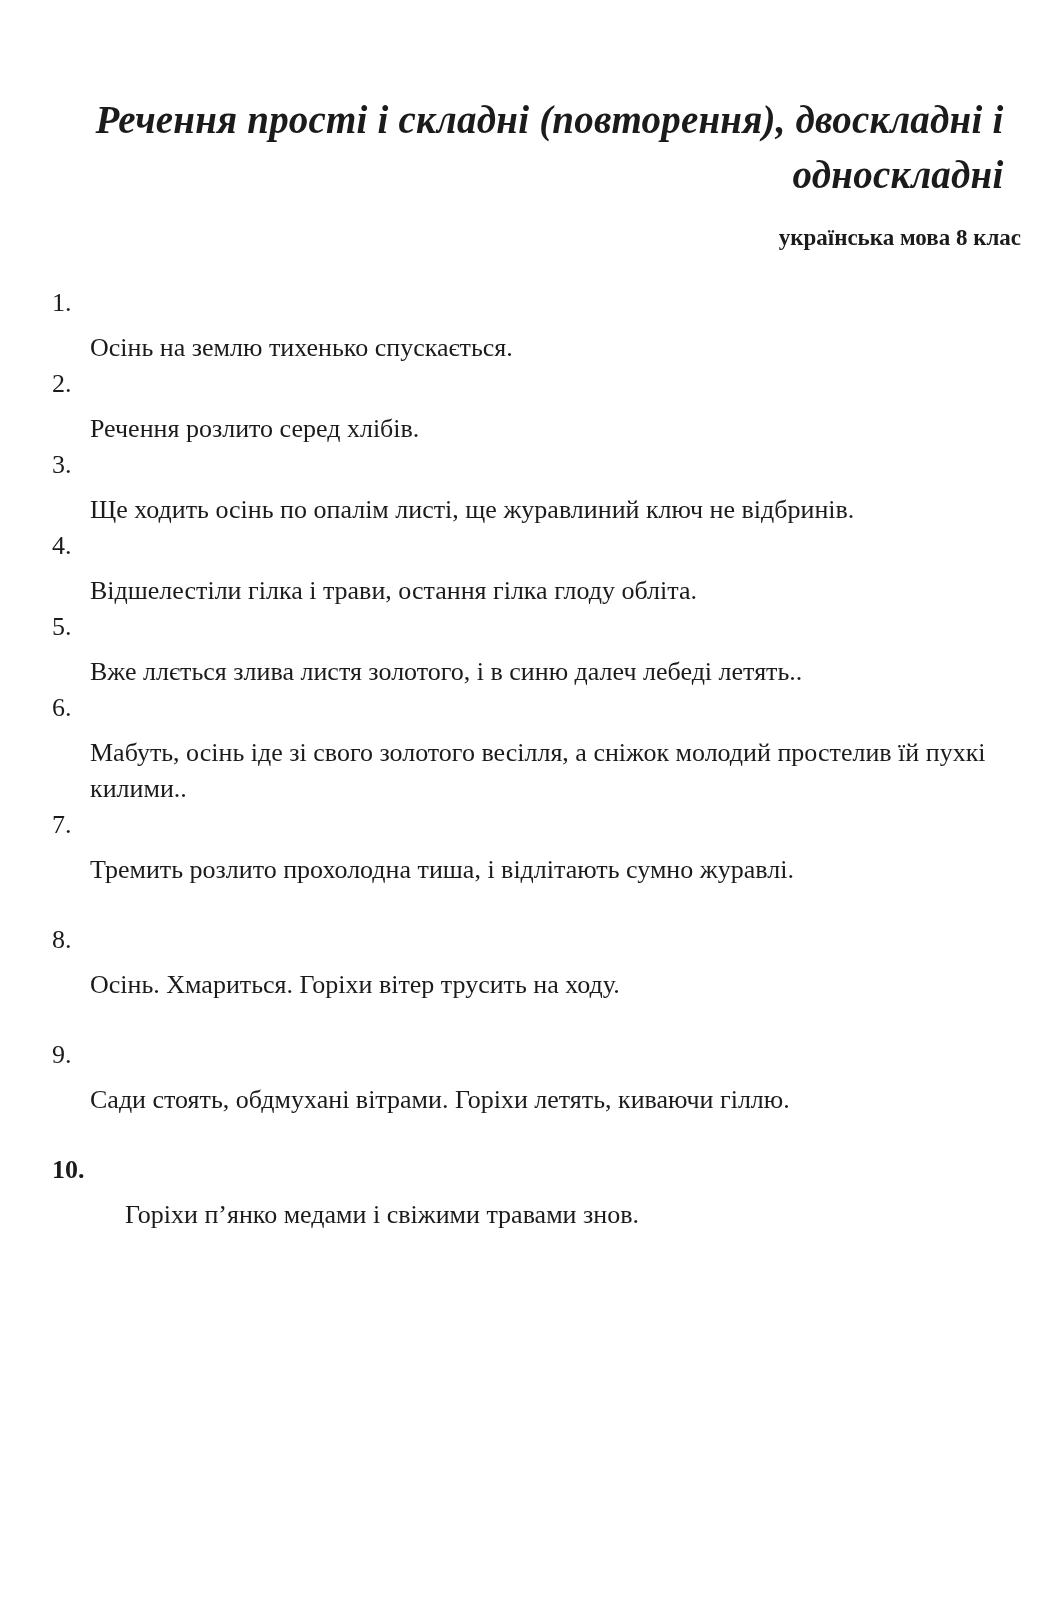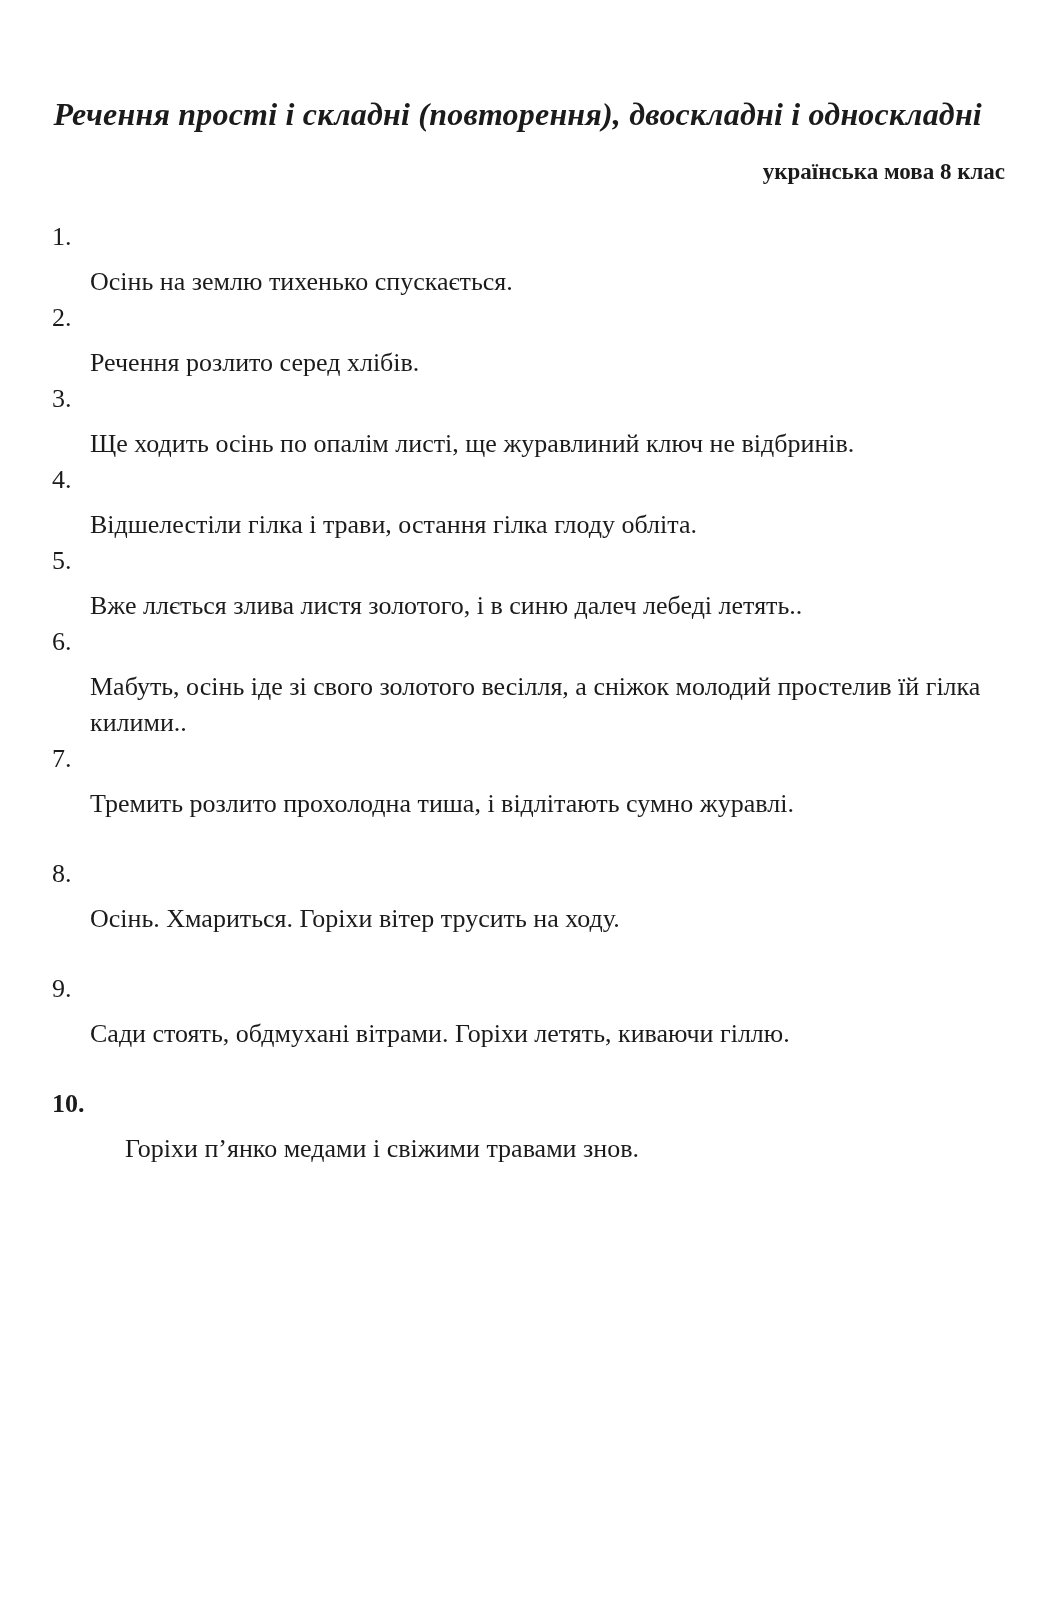--- a/index.html
+++ b/index.html
@@ -14,30 +14,30 @@
     background: #ffffff;
     color: #1b1b1b;
     font-family: "Liberation Serif", "DejaVu Serif", serif;
     box-sizing: border-box;
     padding-top: 92px;
     overflow: hidden;
   }
   .title {
     margin: 0 auto;
     max-width: 950px;
-    text-align: left;
-    font-size: 32px;
+    text-align: right;
+    font-size: 39px;
     font-weight: bold;
     font-style: italic;
     line-height: 1.42;
     letter-spacing: 0.2px;
   }
   .subtitle {
     margin-top: 22px;
-    padding-right: 52px;
+    padding-right: 36px;
     text-align: right;
     font-size: 23px;
     font-weight: bold;
   }
   .list {
     list-style: none;
     margin: 34px 0 0 0;
     padding: 0 40px 0 52px;
   }
   .row {
@@ -95,21 +95,21 @@
       <span class="txt">Відшелестіли гілка і трави, остання гілка глоду обліта.</span>
     </li>
 
     <li class="row">
       <span class="num">5.</span>
       <span class="txt">Вже ллється злива листя золотого, і в синю далеч лебеді летять..</span>
     </li>
 
     <li class="row">
       <span class="num">6.</span>
-      <span class="txt">Мабуть, осінь іде зі свого золотого весілля, а сніжок молодий простелив їй гілка килими..</span>
+      <span class="txt">Мабуть, осінь іде зі свого золотого весілля, а сніжок молодий простелив їй пухкі килими..</span>
     </li>
 
     <li class="row">
       <span class="num">7.</span>
       <span class="txt">Тремить розлито прохолодна тиша, і відлітають сумно журавлі.</span>
     </li>
 
     <li class="row gap">
       <span class="num">8.</span>
       <span class="txt">Осінь. Хмариться. Горіхи вітер трусить на ходу.</span>

